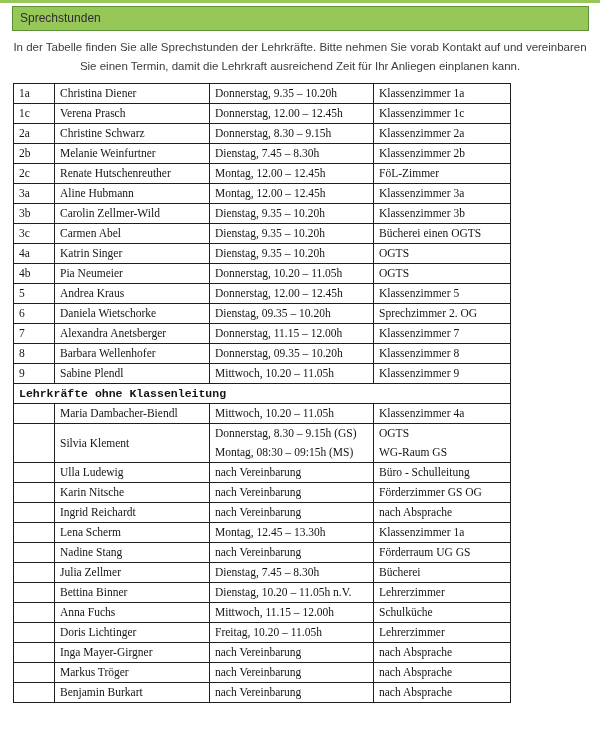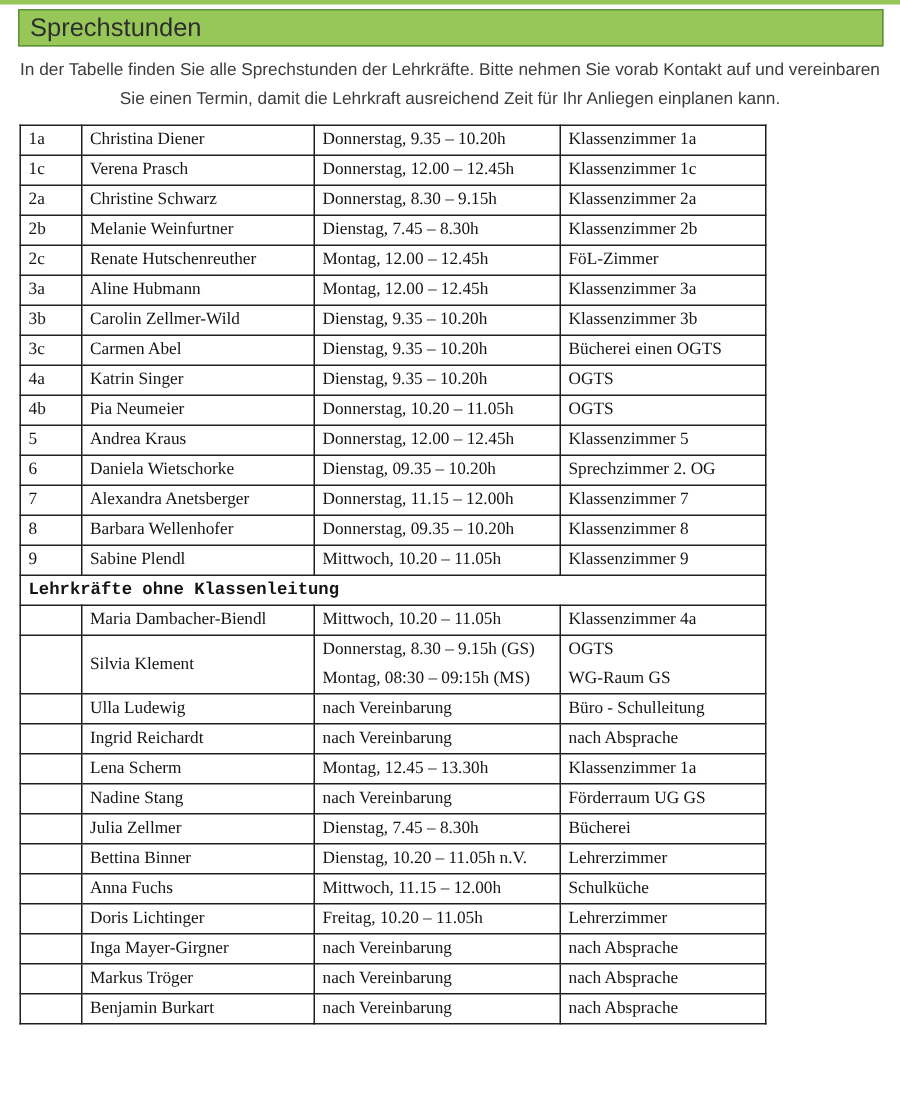--- a/index.html
+++ b/index.html
@@ -20,21 +20,21 @@
     background: #97c659;
   }
   .section-header {
     margin: 3px 0 0 12px;
     width: 568px;
     height: 23px;
     background: #97c659;
     border: 1px solid #5c9236;
     line-height: 23px;
     padding-left: 7px;
-    font-size: 17px;
+    font-size: 12px;
     color: #2e2e2e;
   }
   .intro {
     margin: 7px 8px 0 8px;
     text-align: center;
     font-size: 11.5px;
     line-height: 19px;
     color: #3c3c3c;
   }
   table.sprechstunden {
@@ -195,20 +195,26 @@
         </td>
       </tr>
       <tr>
         <td></td>
         <td>Ulla Ludewig</td>
         <td>nach Vereinbarung</td>
         <td>Büro - Schulleitung</td>
       </tr>
       <tr>
         <td></td>
+        <td>Karin Nitsche</td>
+        <td>nach Vereinbarung</td>
+        <td>Förderzimmer GS OG</td>
+      </tr>
+      <tr>
+        <td></td>
         <td>Ingrid Reichardt</td>
         <td>nach Vereinbarung</td>
         <td>nach Absprache</td>
       </tr>
       <tr>
         <td></td>
         <td>Lena Scherm</td>
         <td>Montag, 12.45 – 13.30h</td>
         <td>Klassenzimmer 1a</td>
       </tr>

